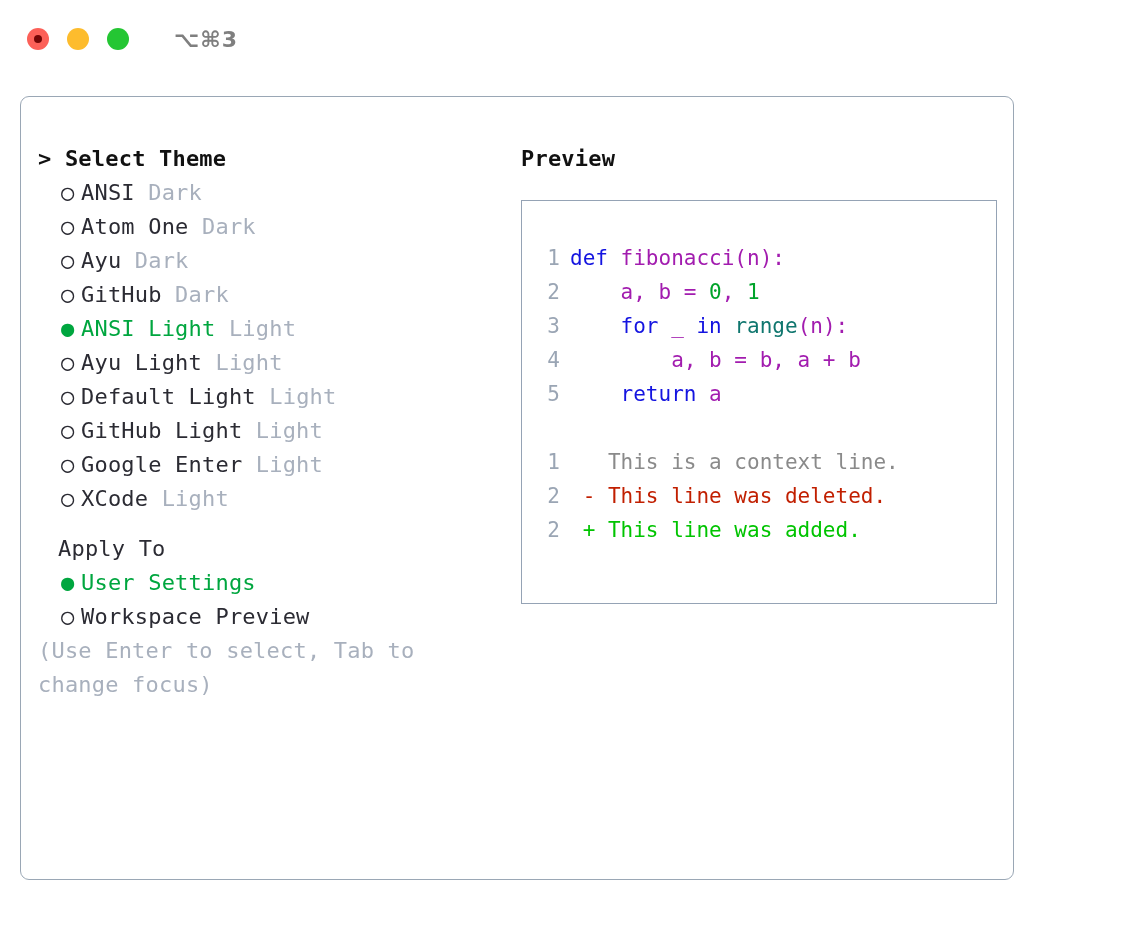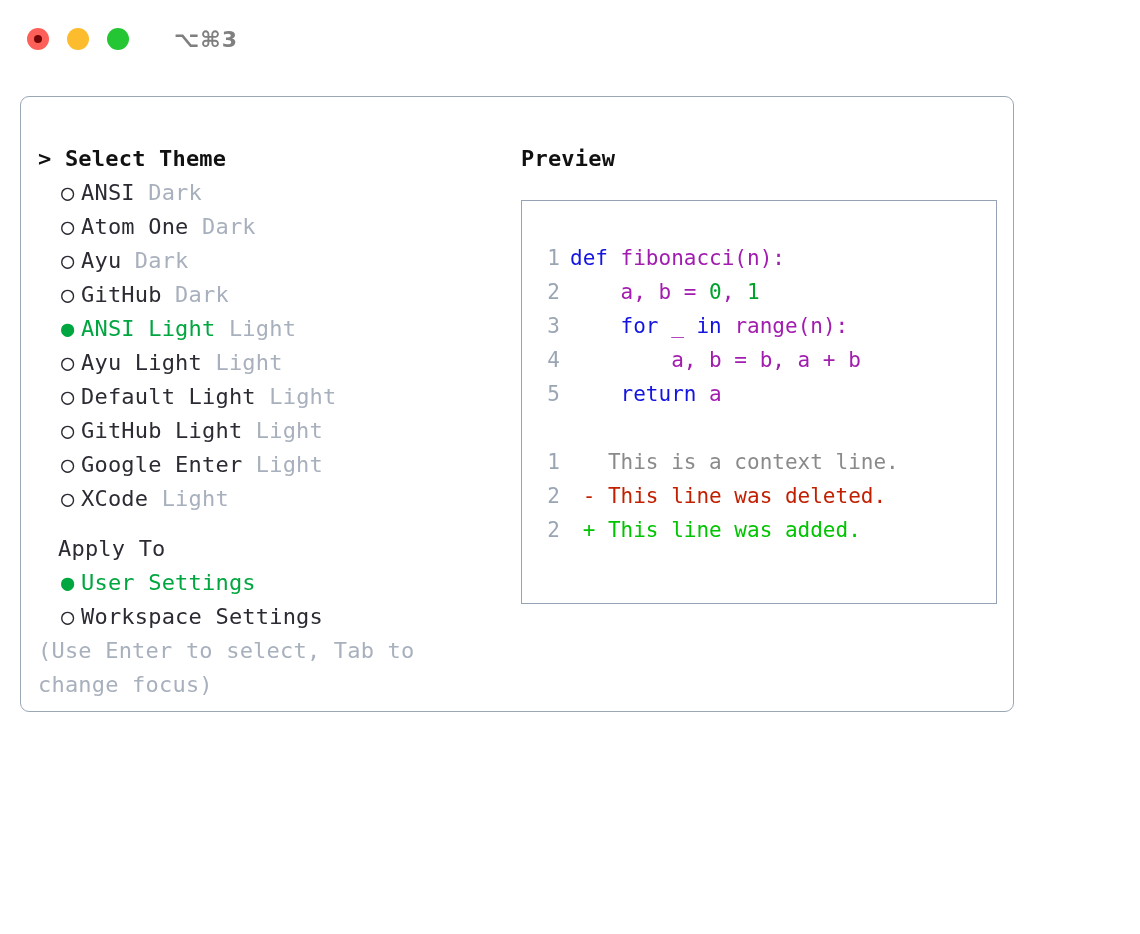--- a/index.html
+++ b/index.html
@@ -61,21 +61,21 @@
     font-size: 22px;
     letter-spacing: 1px;
     font-family: "DejaVu Sans", "Liberation Sans", sans-serif;
     font-weight: 700;
   }
 
   
   #main-frame {
     position: absolute;
     left: 20px; top: 96px;
-    width: 994px; height: 616px;
+    width: 994px; height: 784px;
     border: 1.6px solid #9aa7b5;
     border-radius: 9px;
     box-sizing: border-box;
     background: #ffffff;
   }
 
   
   #theme-panel {
     position: absolute;
     left: 17px; top: 45px;
@@ -163,21 +163,21 @@
     color: #1d1d1d;
   }
   .ln {
     display: inline-block;
     width: 26px;
     text-align: right;
     color: #9aa5b4;
     margin-right: 10px;
   }
   .kw   { color: #1414e0; }
-  .fn   { color: #a21caf; }
+  .fn   { color: #0f766e; }
   .num  { color: #00a32a; }
   .plain{ color: #a21caf; margin-top: 8px; }
 
   .blank-line { height: 34px; }
 
   .diff-ctx  { color: #8a8a8a; }
   .diff-del  { color: #c11f00; }
   .diff-add  { color: #00c400; }
 </style>
 </head>
@@ -210,21 +210,21 @@
           <div class="opt-row"><span class="bullet">○</span><span class="opt-label">Default Light</span><span class="opt-tag"> Light</span></div>
           <div class="opt-row"><span class="bullet">○</span><span class="opt-label">GitHub Light</span><span class="opt-tag"> Light</span></div>
           <div class="opt-row"><span class="bullet">○</span><span class="opt-label">Google Enter</span><span class="opt-tag"> Light</span></div>
           <div class="opt-row"><span class="bullet">○</span><span class="opt-label">XCode</span><span class="opt-tag"> Light</span></div>
         </div>
 
       <div id="apply-heading"><span class="spacer"></span><span>Apply To</span></div>
 
       <div id="apply-options">
           <div class="opt-row selected"><span class="bullet sel">●</span><span class="opt-label">User Settings</span></div>
-          <div class="opt-row"><span class="bullet">○</span><span class="opt-label">Workspace Settings</span></div>
+          <div class="opt-row"><span class="bullet">○</span><span class="opt-label">Workspace Preview</span></div>
         </div>
 
       <div id="hint-text">(Use Enter to select, Tab to change focus)</div>
     </div>
 
     <div id="preview-panel">
       <div id="preview-title">Preview</div>
       <div id="preview-box">
         <div id="code-block">
             <div class="code-line"><span class="ln">1</span><span class="kw">def</span><span class="plain"> fibonacci(n):</span></div>

